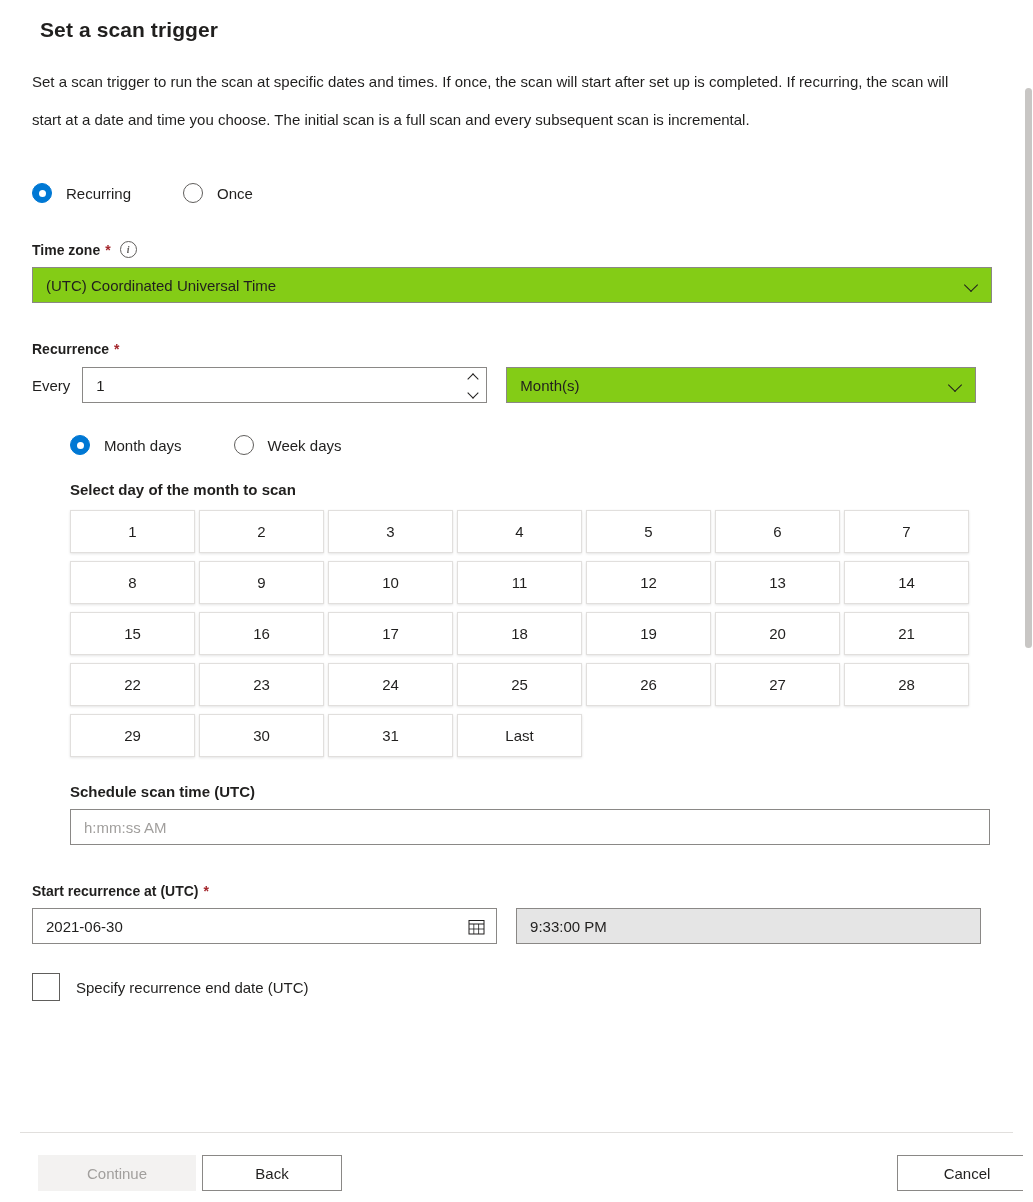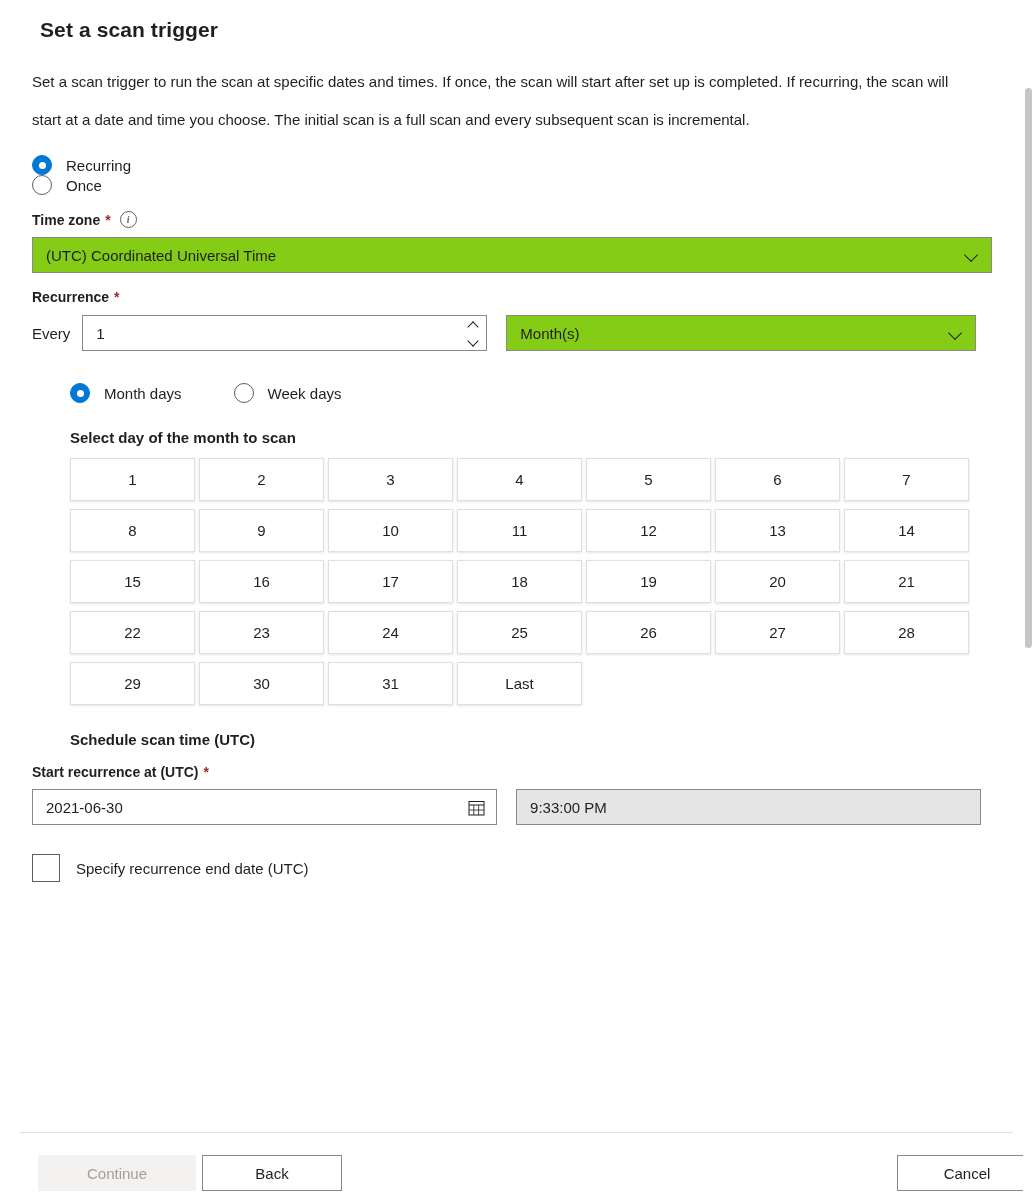--- a/index.html
+++ b/index.html
@@ -42,22 +42,21 @@
     line-height: 38px;
     margin-top: 21px;
     color: #201f1e;
     max-width: 945px;
   }
 
   
   .radio-row {
     display: flex;
     align-items: flex-start;
-    margin-top: 16px;
-    flex-direction: column;
+    margin-top: 44px;
   }
   .radio {
     display: flex;
     align-items: center;
     margin-right: 52px;
     cursor: pointer;
   }
   .radio .dot {
     width: 20px;
     height: 20px;
@@ -87,21 +86,21 @@
   }
   .radio .rlabel {
     font-size: 15px;
     color: #201f1e;
   }
 
   .field-label {
     font-size: 14px;
     font-weight: 600;
     color: #201f1e;
-    margin-top: 16px;
+    margin-top: 38px;
     display: flex;
     align-items: center;
   }
   .req {
     color: #a4262c;
     font-weight: 600;
     margin-left: 5px;
   }
   .info-icon {
     display: inline-flex;
@@ -482,20 +481,23 @@
         <div class="day-cell">26</div>
         <div class="day-cell">27</div>
         <div class="day-cell">28</div>
         <div class="day-cell">29</div>
         <div class="day-cell">30</div>
         <div class="day-cell">31</div>
         <div class="day-cell">Last</div>
       </div>
 
       <div class="sub-label">Schedule scan time (UTC)</div>
+      <div class="time-input">
+        <span>h:mm:ss AM</span>
+      </div>
 
     </div>
 
     <div class="field-label">
       <span>Start recurrence at (UTC)</span>
       <span class="req">*</span>
     </div>
 
     <div class="start-row">
       <div class="date-box">

